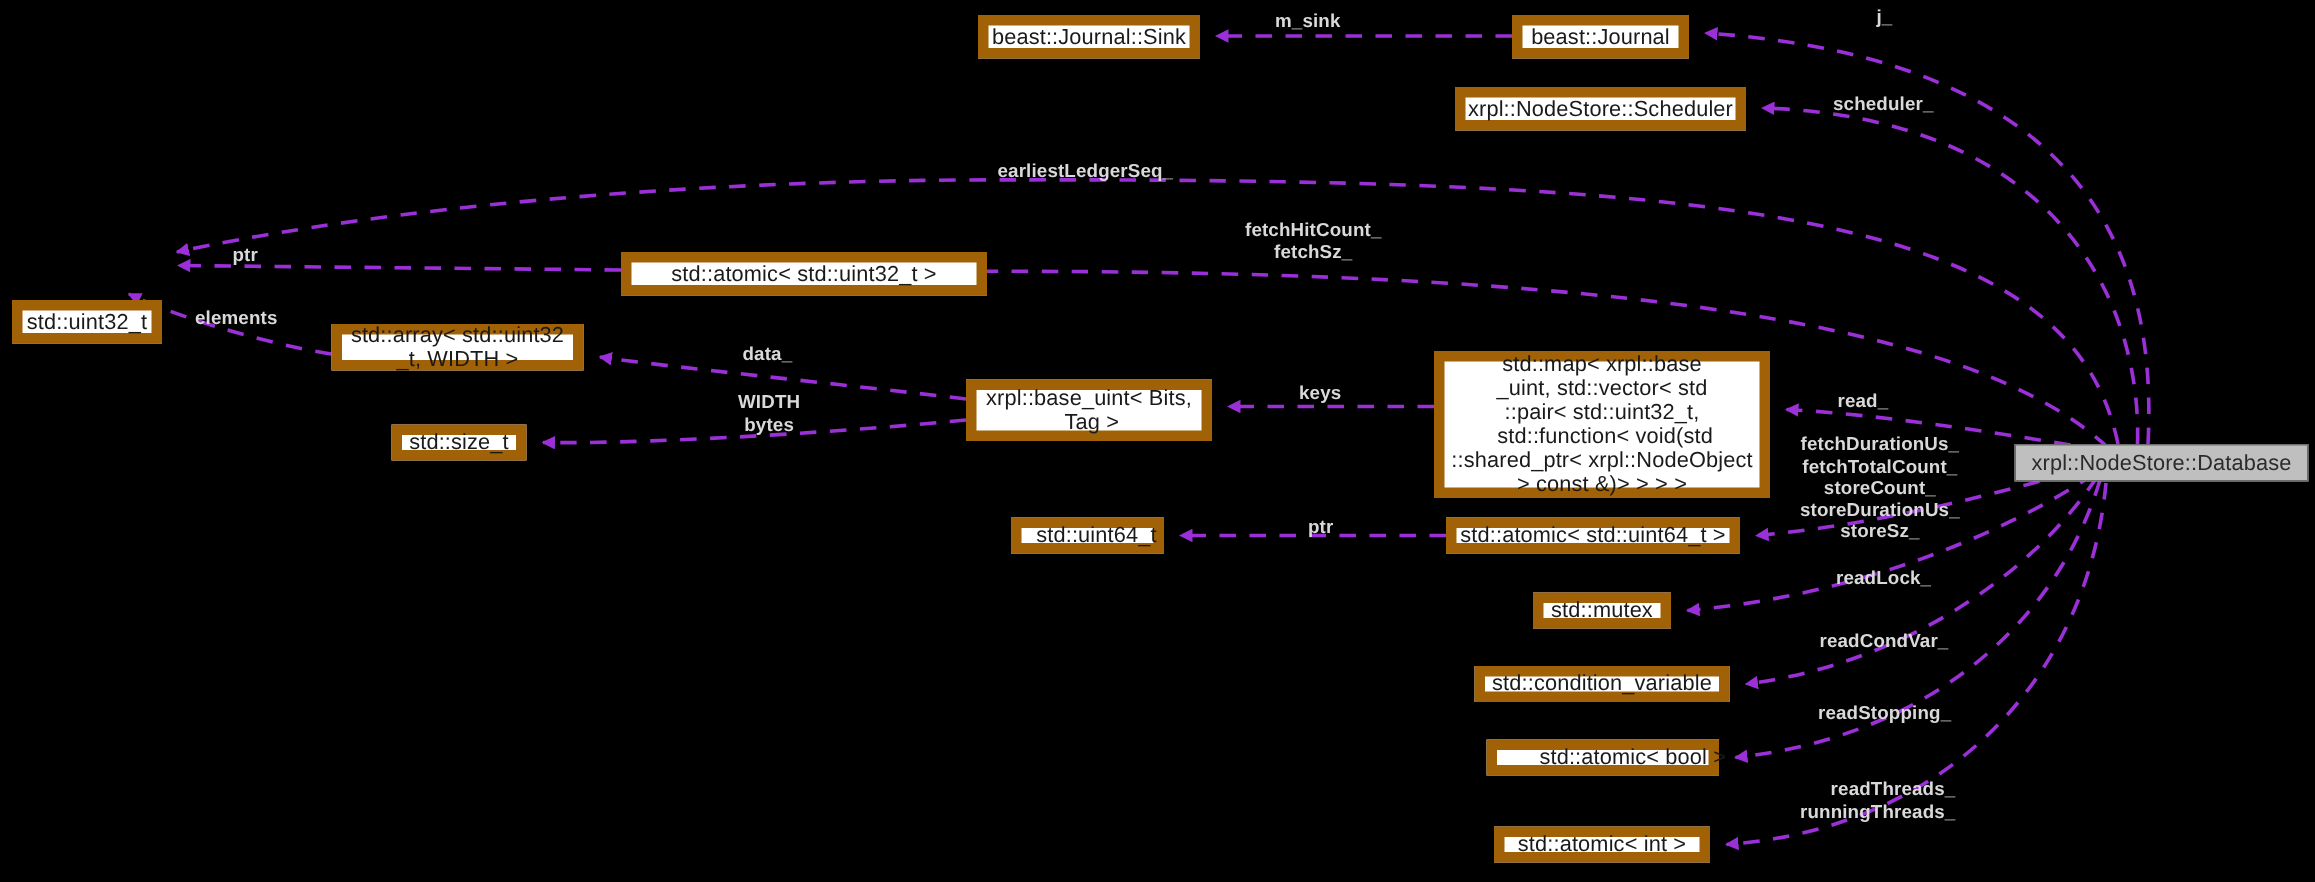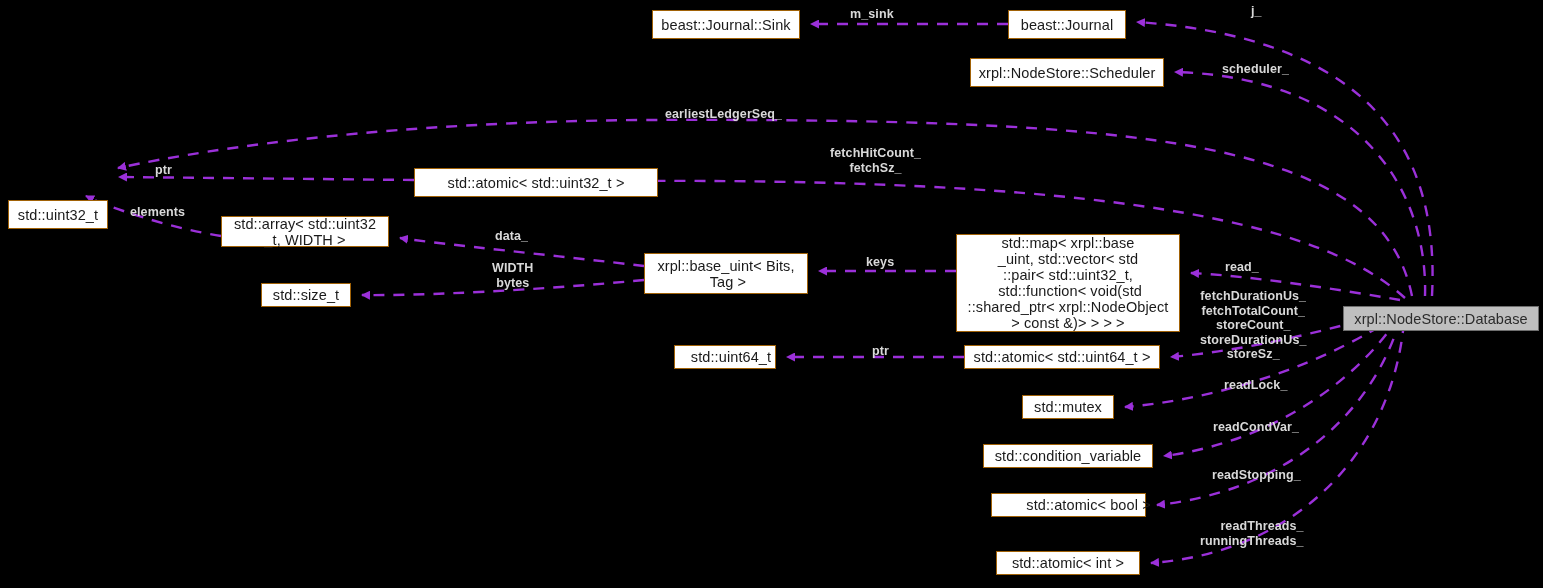--- a/index.html
+++ b/index.html
@@ -2,21 +2,21 @@
 <html><head>
 <meta charset="utf-8">
 <style>
   html,body{margin:0;padding:0;background:#000;}
   body{width:1543px;height:588px;overflow:hidden;
        font-family:"Liberation Sans","DejaVu Sans",sans-serif;}
   #stage{position:relative;width:1543px;height:588px;background:#000;}
   svg#edges{position:absolute;left:0;top:0;width:1543px;height:588px;}
 
   .node{position:absolute;box-sizing:border-box;
-        background:#fff;border:1px solid #a16207;
+        background:#fff;border:7px solid #a16207;
         color:#1a1a1a;font-size:14.5px;line-height:16px;
         display:flex;align-items:center;justify-content:center;
         text-align:center;white-space:pre;letter-spacing:0.1px;}
   .node.center{background:#bfbfbf;border:1px solid #6e6e6e;color:#2b2b2b;}
 
   .elabel{position:absolute;color:#d9d9d9;font-size:12.5px;font-weight:bold;
           line-height:14.5px;white-space:pre;text-align:center;
           letter-spacing:0.1px;}
 </style>
 </head>
@@ -67,21 +67,21 @@
 ::pair&lt; std::uint32_t,
  std::function&lt; void(std
 ::shared_ptr&lt; xrpl::NodeObject
 &gt; const &amp;)&gt; &gt; &gt; &gt;</div>
       <div class="node" style="left: 674px; top: 345px; width: 102px; height: 24px; padding-left: 12px;">std::uint64_t</div>
       <div class="node" style="left: 964px; top: 345px; width: 196px; height: 24px;">std::atomic&lt; std::uint64_t &gt;</div>
       <div class="node" style="left: 1022px; top: 395px; width: 92px; height: 24px;">std::mutex</div>
       <div class="node" style="left: 983px; top: 444px; width: 170px; height: 24px;">std::condition_variable</div>
       <div class="node" style="left: 991px; top: 493px; width: 155px; height: 24px; padding-left: 40px;">std::atomic&lt; bool &gt;</div>
       <div class="node" style="left: 996px; top: 551px; width: 144px; height: 24px;">std::atomic&lt; int &gt;</div>
-      <div class="node center" style="left: 1343px; top: 306px; width: 196px; height: 25px;">xrpl::NodeStore::Database</div>
+      <div class="node center" style="left: 1343px; top: 296px; width: 196px; height: 25px;">xrpl::NodeStore::Database</div>
     </div>
   <div id="labels">
       <div class="elabel" style="left: 850px; top: 7px;">m_sink</div>
       <div class="elabel" style="left: 1251px; top: 4px;">j_</div>
       <div class="elabel" style="left: 1222px; top: 62px;">scheduler_</div>
       <div class="elabel" style="left: 665px; top: 107px;">earliestLedgerSeq_</div>
       <div class="elabel" style="left: 155px; top: 163px;">ptr</div>
       <div class="elabel" style="left: 830px; top: 146px;">fetchHitCount_
 fetchSz_</div>
       <div class="elabel" style="left: 130px; top: 205px;">elements</div>

